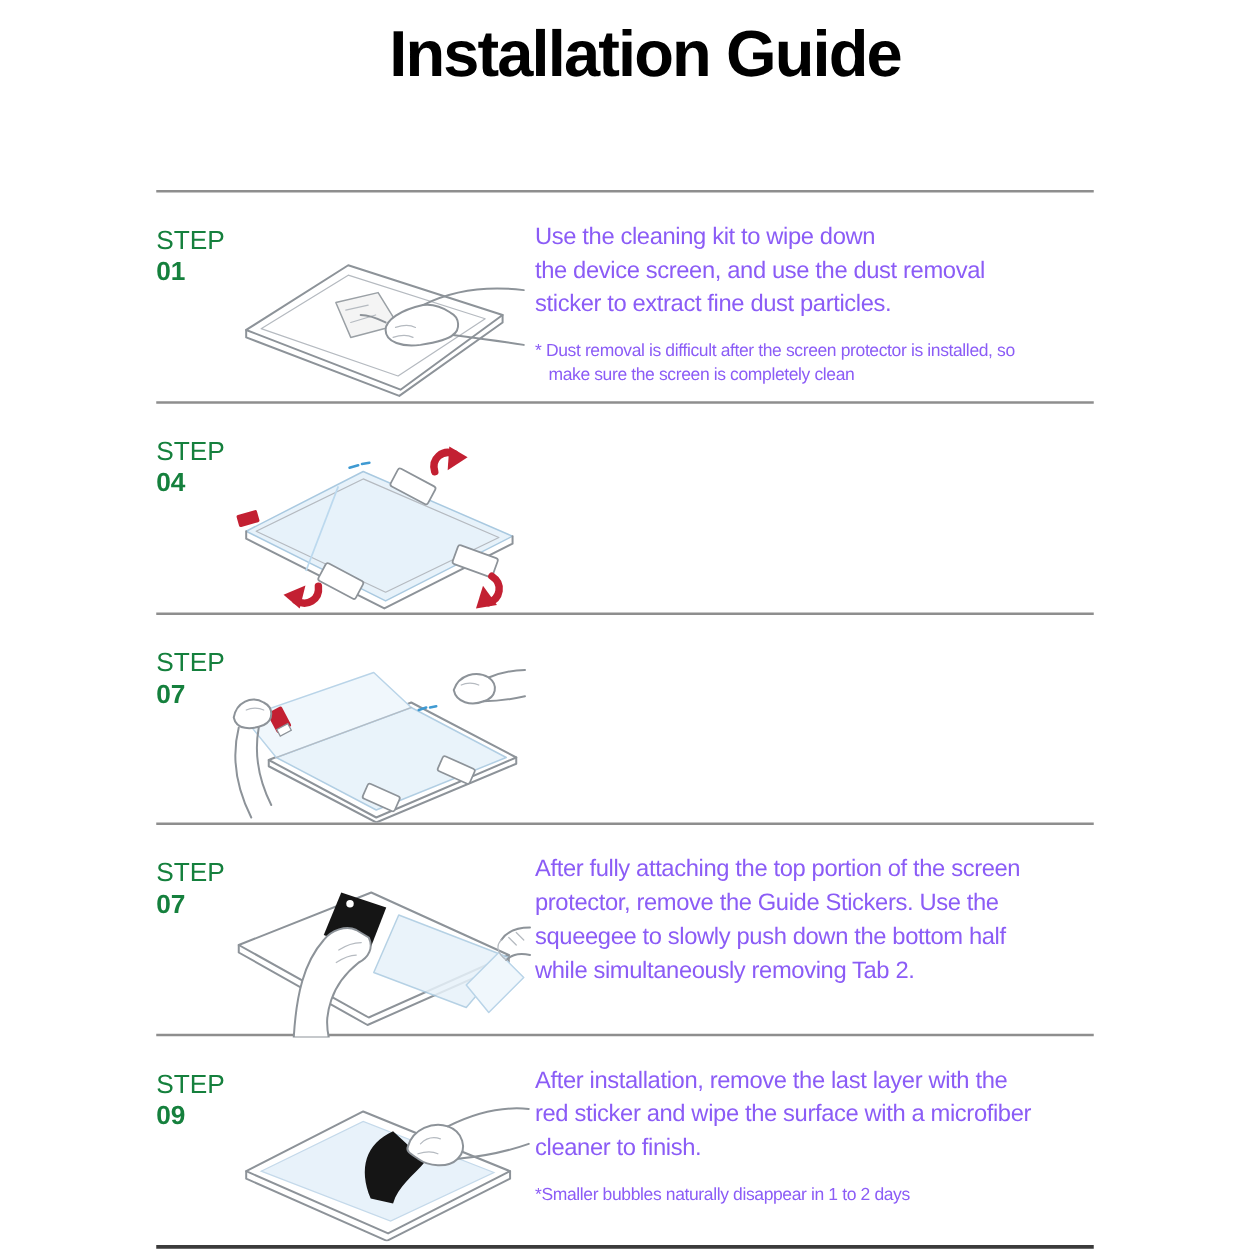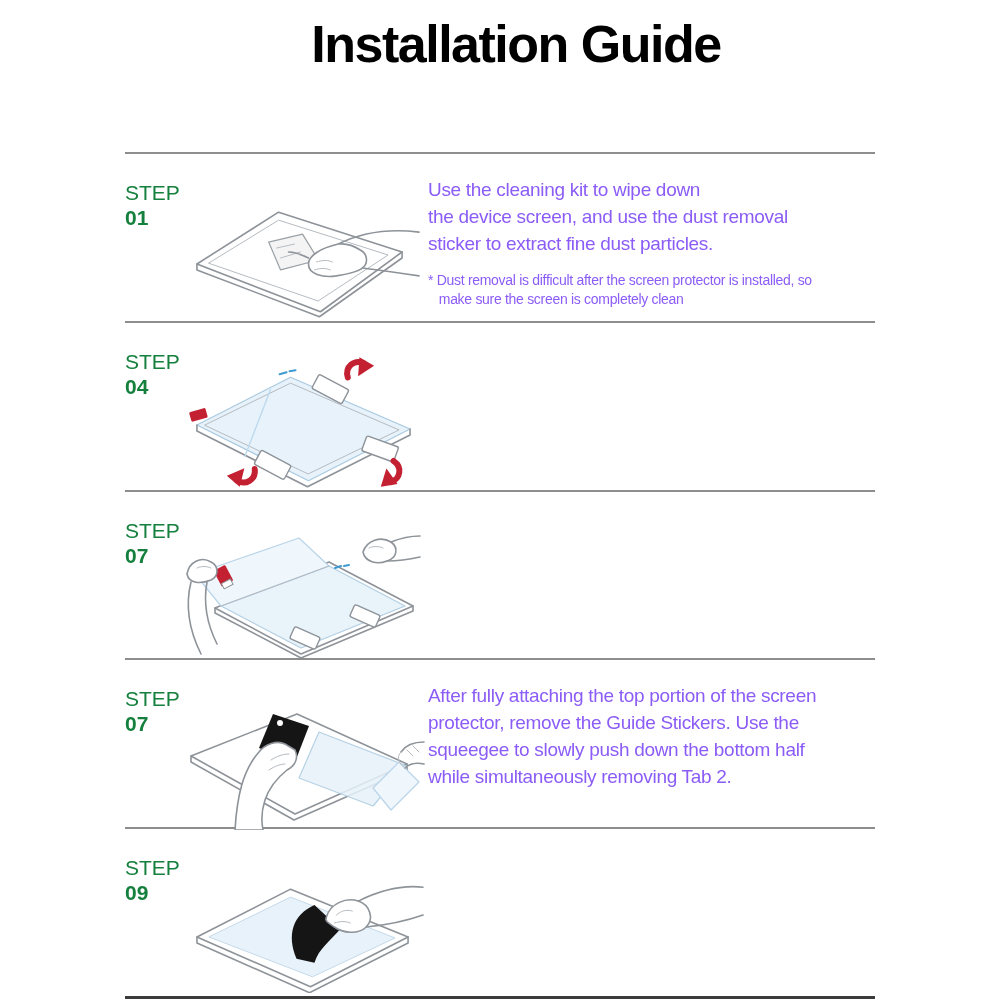--- a/index.html
+++ b/index.html
@@ -228,16 +228,22 @@
             <path class="blk" d="M110,96 C100,72 106,52 128,42 L154,66 C144,78 132,86 128,100 Z"></path>
           </g>
           <g>
             <path class="white-fill" d="M140,54 C144,40 160,34 172,38 C184,42 188,56 180,64 C172,72 156,70 148,64 C142,60 138,58 140,54 Z"></path>
             <path class="line" d="M172,38 C196,26 218,22 237,24"></path>
             <path class="line" d="M180,64 C202,62 220,58 237,52"></path>
             <path class="thin" d="M150,52 C154,48 160,46 166,48 M148,60 C154,58 160,58 164,60"></path>
           </g>
         </svg>
       </div>
+      <div class="step-text-col">
+        <div class="step-text">After installation, remove the last layer with the
+red sticker and wipe the surface with a microfiber
+cleaner to finish.</div>
+        <div class="step-note">*Smaller bubbles naturally disappear in 1 to 2 days</div>
+      </div>
     </div>
 
   </div>
 </div>
 
 </body></html>

